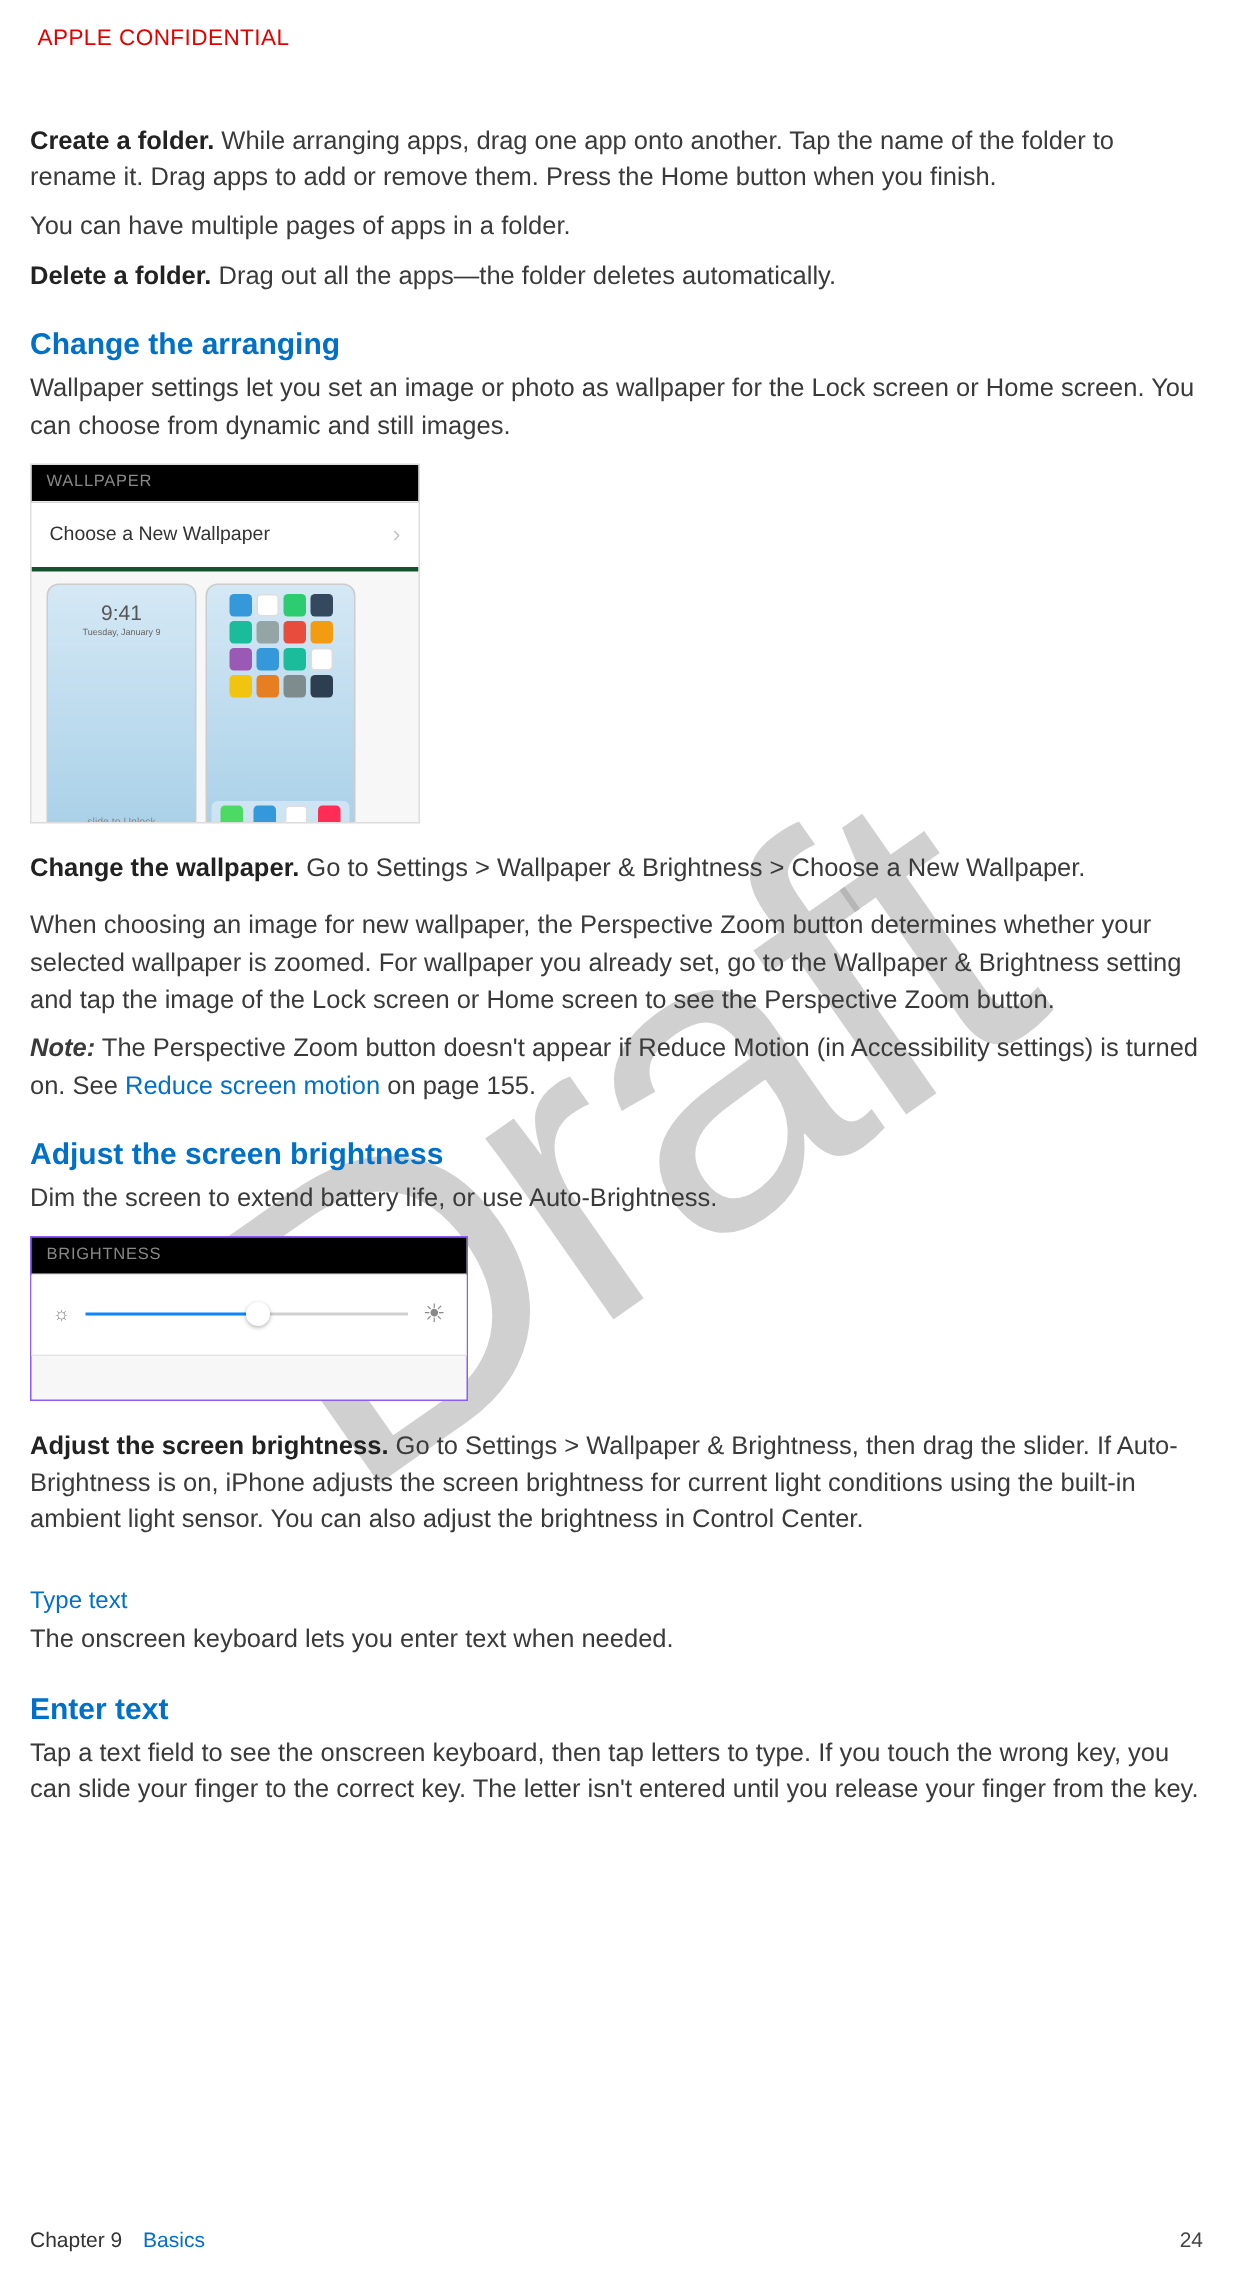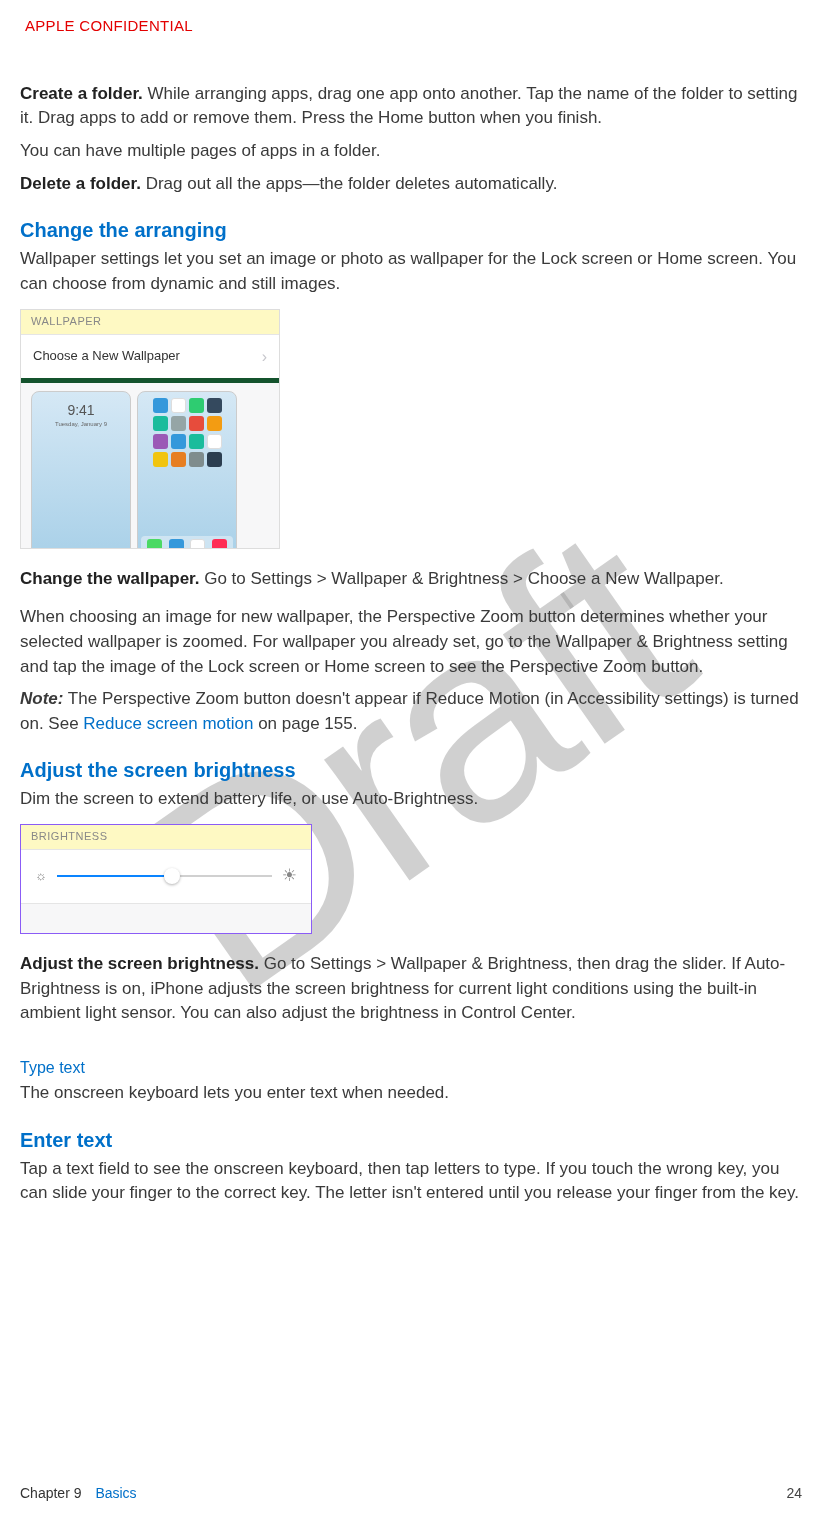--- a/index.html
+++ b/index.html
@@ -56,33 +56,33 @@
     .screenshot-wallpaper {
       width: 260px;
       height: 240px;
       background: #f7f7f8;
       border: 1px solid #ddd;
       margin: 12px 0 18px 0;
       position: relative;
       overflow: hidden;
     }
     .ss-header {
-      background: #fef9c3;
+      background: #000000;
       color: #888;
       font-size: 11px;
       padding: 4px 10px;
       border-bottom: 1px solid #e5e5e5;
       letter-spacing: 0.5px;
     }
     .ss-row {
       background: #fff;
       padding: 10px 12px;
       font-size: 13px;
       color: #333;
-      border-bottom: 5px solid #14532d;
+      border-bottom: 3px solid #14532d;
       display: flex;
       justify-content: space-between;
       align-items: center;
     }
     .chevron {
       color: #c7c7cc;
       font-size: 16px;
     }
     .phone-preview {
       width: 100px;
@@ -216,21 +216,21 @@
     .footer-title { color: #0070c9; margin-left: 10px; }
   </style>
 </head>
 <body>
 
 <div class="watermark">Draft</div>
 
 <div class="confidential">APPLE CONFIDENTIAL</div>
 
 <p class="para">
-  <span class="bold">Create a folder.</span><span> While arranging apps, drag one app onto another. Tap the name of the folder to setting it. Drag apps to add or remove them. Press the Home button when you finish.</span>
+  <span class="bold">Create a folder.</span><span> While arranging apps, drag one app onto another. Tap the name of the folder to rename it. Drag apps to add or remove them. Press the Home button when you finish.</span>
 </p>
 
 <p class="para">You can have multiple pages of apps in a folder.</p>
 
 <p class="para">
   <span class="bold">Delete a folder.</span><span> Drag out all the apps—the folder deletes automatically.</span>
 </p>
 
 <h3 class="section-heading">Change the arranging</h3>
 <p class="para">Wallpaper settings let you set an image or photo as wallpaper for the Lock screen or Home screen. You can choose from dynamic and still images.</p>

